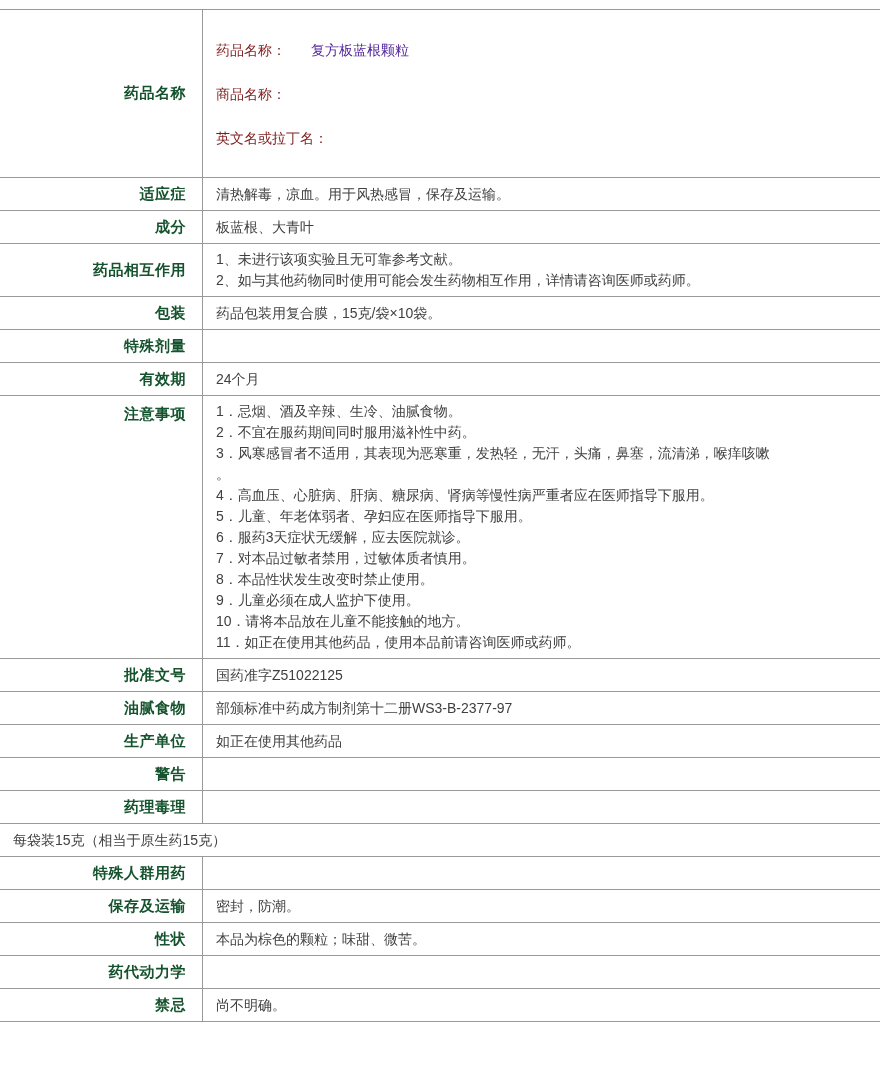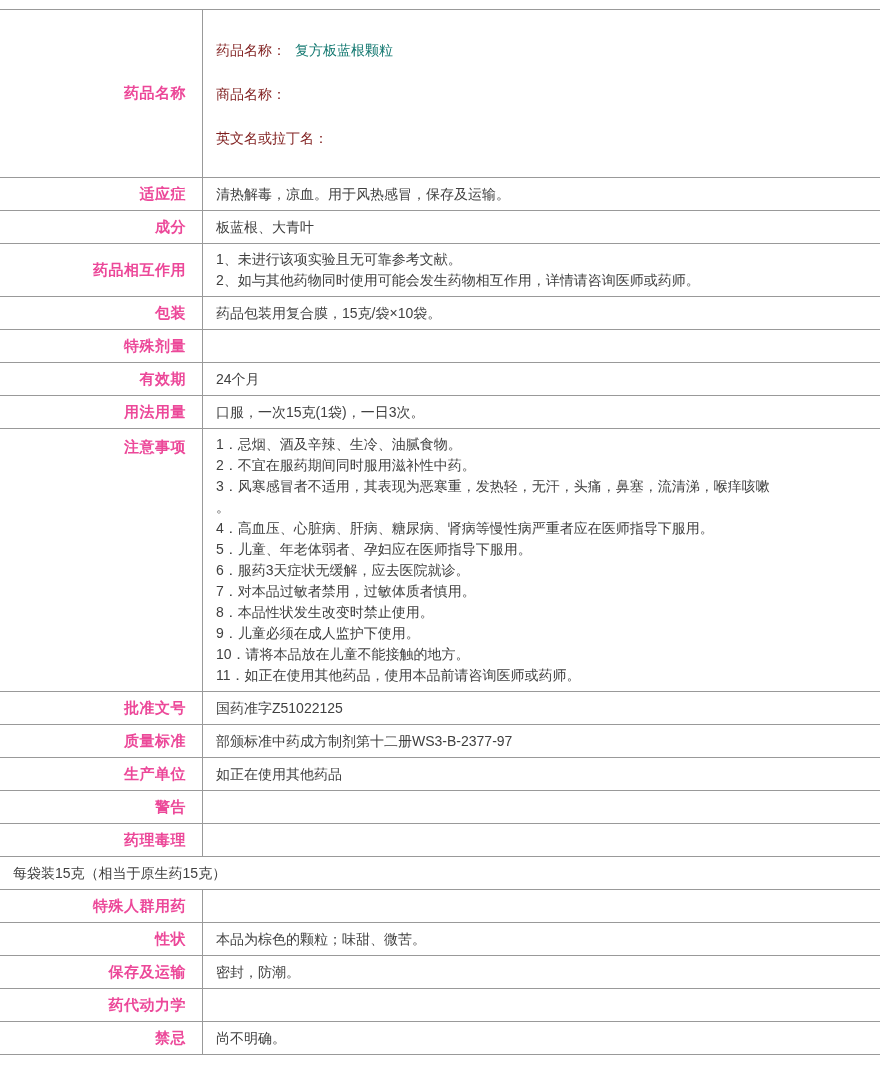--- a/index.html
+++ b/index.html
@@ -16,38 +16,38 @@
   .row{
     display:flex;
     border-bottom:1px solid #999999;
     min-height:32px;
   }
   .label-cell{
     width:203px;min-width:203px;box-sizing:border-box;
     border-right:1px solid #999999;
     display:flex;align-items:center;justify-content:flex-end;
     padding:4px 16px 4px 6px;
-    font-size:15px;font-weight:bold;color:#ec4899;
+    font-size:15px;font-weight:bold;color:#14532d;
     letter-spacing:0.5px;
   }
   .content-cell{
     flex:1;min-width:0;box-sizing:border-box;
     display:flex;align-items:center;
     padding:5px 12px 5px 13px;
     font-size:14px;line-height:21px;color:#404040;
     white-space:pre-line;
   }
   
   .name-row .content-cell{
     display:block;
     padding-top:7px;padding-bottom:6px;
     line-height:22px;
   }
   .muted{color:#7f1d1d;}
-  .name-value{color:#0f766e;margin-left:9px;}
+  .name-value{color:#4c1d95;margin-left:25px;}
   
   .row.top-label .label-cell{
     align-items:flex-start;
     padding-top:9px;
   }
 </style>
 </head>
 <body>
 
 <div class="drug-table">
@@ -85,24 +85,20 @@
   <div class="row">
     <div class="label-cell">特殊剂量</div>
     <div class="content-cell"></div>
   </div>
 
   <div class="row">
     <div class="label-cell">有效期</div>
     <div class="content-cell">24个月</div>
   </div>
 
-  <div class="row">
-    <div class="label-cell">用法用量</div>
-    <div class="content-cell">口服，一次15克(1袋)，一日3次。</div>
-  </div>
 
   <div class="row top-label">
     <div class="label-cell">注意事项</div>
     <div class="content-cell">1．忌烟、酒及辛辣、生冷、油腻食物。
 2．不宜在服药期间同时服用滋补性中药。
 3．风寒感冒者不适用，其表现为恶寒重，发热轻，无汗，头痛，鼻塞，流清涕，喉痒咳嗽
 。
 4．高血压、心脏病、肝病、糖尿病、肾病等慢性病严重者应在医师指导下服用。
 5．儿童、年老体弱者、孕妇应在医师指导下服用。
 6．服药3天症状无缓解，应去医院就诊。
@@ -112,21 +108,21 @@
 10．请将本品放在儿童不能接触的地方。
 11．如正在使用其他药品，使用本品前请咨询医师或药师。</div>
   </div>
 
   <div class="row">
     <div class="label-cell">批准文号</div>
     <div class="content-cell">国药准字Z51022125</div>
   </div>
 
   <div class="row">
-    <div class="label-cell">质量标准</div>
+    <div class="label-cell">油腻食物</div>
     <div class="content-cell">部颁标准中药成方制剂第十二册WS3-B-2377-97</div>
   </div>
 
   <div class="row">
     <div class="label-cell">生产单位</div>
     <div class="content-cell">如正在使用其他药品</div>
   </div>
 
   <div class="row">
     <div class="label-cell">警告</div>
@@ -141,27 +137,27 @@
   <div class="row">
     <div class="content-cell">每袋装15克（相当于原生药15克）</div>
   </div>
 
   <div class="row">
     <div class="label-cell">特殊人群用药</div>
     <div class="content-cell"></div>
   </div>
 
   <div class="row">
-    <div class="label-cell">性状</div>
-    <div class="content-cell">本品为棕色的颗粒；味甜、微苦。</div>
+    <div class="label-cell">保存及运输</div>
+    <div class="content-cell">密封，防潮。</div>
   </div>
 
   <div class="row">
-    <div class="label-cell">保存及运输</div>
-    <div class="content-cell">密封，防潮。</div>
+    <div class="label-cell">性状</div>
+    <div class="content-cell">本品为棕色的颗粒；味甜、微苦。</div>
   </div>
 
   <div class="row">
     <div class="label-cell">药代动力学</div>
     <div class="content-cell"></div>
   </div>
 
   <div class="row">
     <div class="label-cell">禁忌</div>
     <div class="content-cell">尚不明确。</div>

